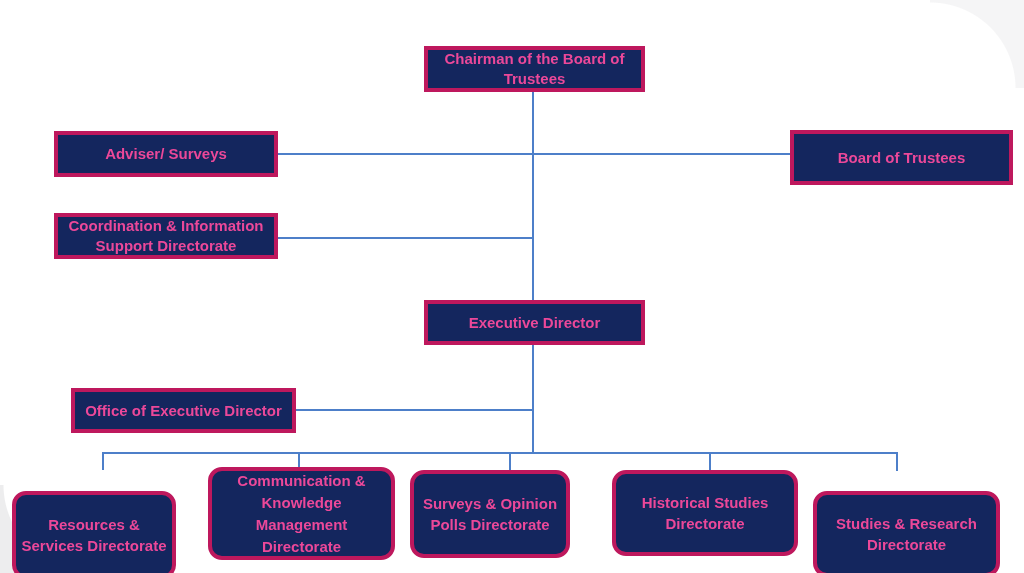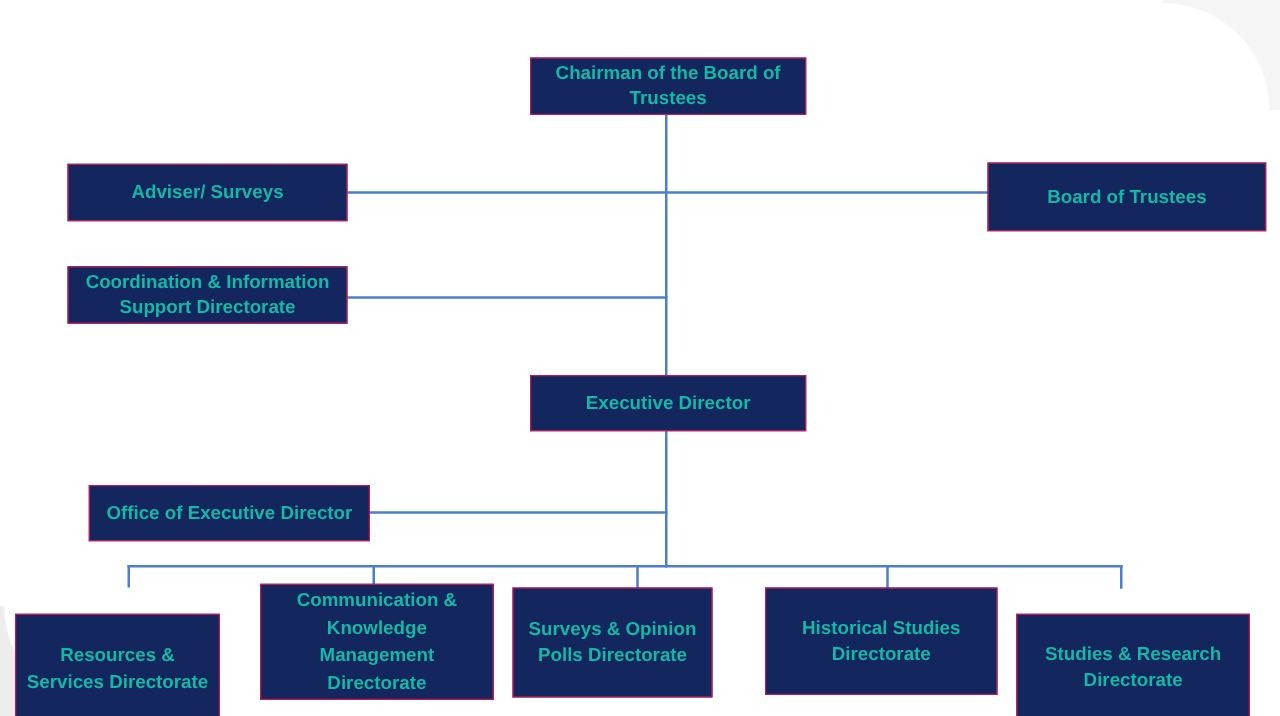--- a/index.html
+++ b/index.html
@@ -24,32 +24,32 @@
   
   .line{
     position:absolute;
     background:#4d7fc9;
     z-index:1;
   }
   
   .node{
     position:absolute;
     background:#14265e;
-    border:1px solid #be185d;
-    color:#14b8a6;
+    border:4px solid #be185d;
+    color:#ec4899;
     display:flex;align-items:center;justify-content:center;
     text-align:center;
     font-weight:bold;
     font-size:15px;
     line-height:20px;
     z-index:2;
     box-sizing:border-box;
     padding:0 6px;
   }
-  .node.bottom{line-height:21px;padding:0 3px;}
+  .node.bottom{line-height:21px;padding:0 3px;border-radius:14px;}
   .node.narrow{padding:0 24px;line-height:22px;}
 </style>
 </head>
 <body>
 
 <div class="canvas">
 
   <div class="corner-tr"></div>
   <div class="corner-bl"></div>
 

